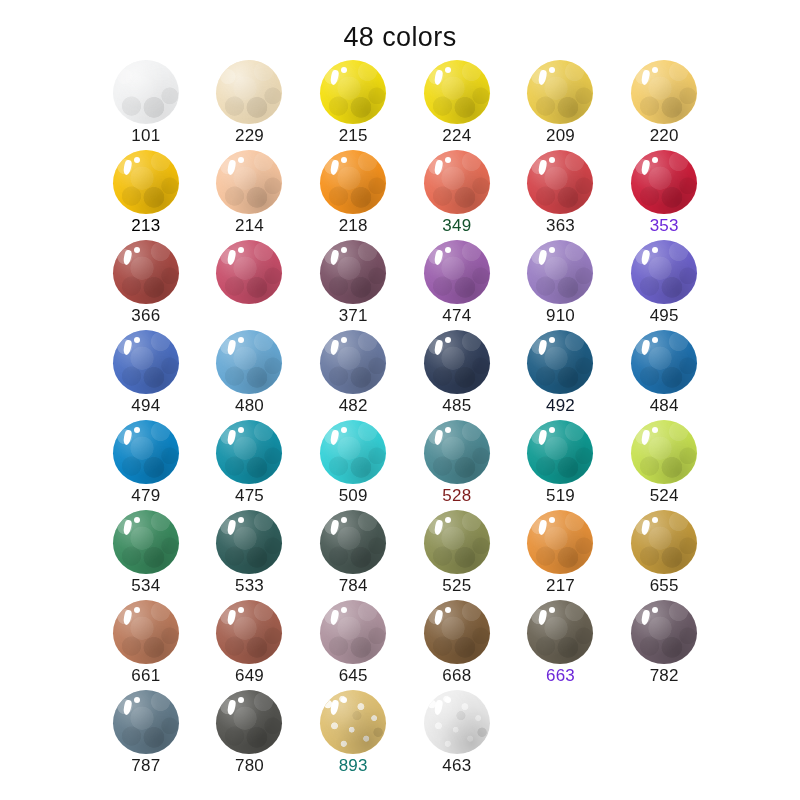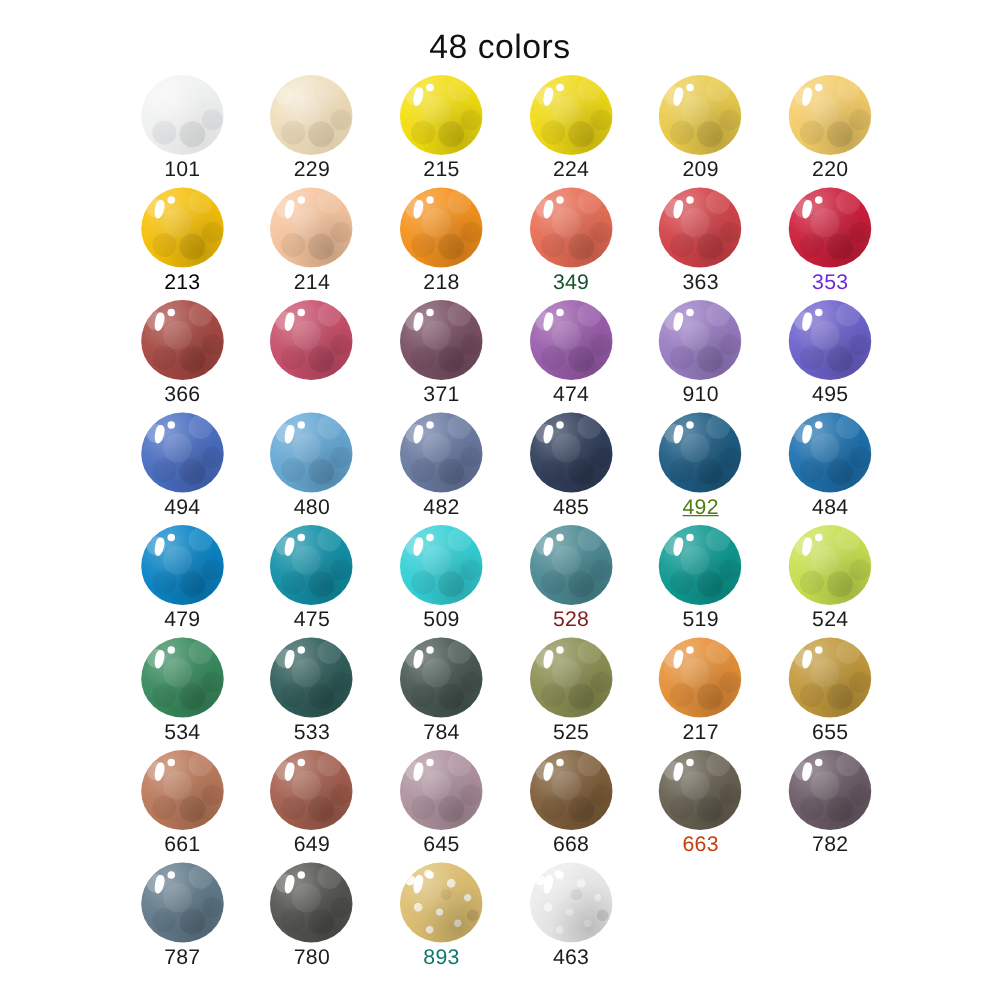--- a/index.html
+++ b/index.html
@@ -334,21 +334,21 @@
         </div>
         <div class="swatch-label" style="color: rgb(27, 27, 27);">485</div>
       </div>
       <div class="swatch-cell">
         <div class="swatch-blob" style="background: rgb(31, 94, 133);">
           <div class="tex"></div>
           <div class="shade"></div>
           <div class="gloss"></div>
           <div class="gloss-dot"></div>
         </div>
-        <div class="swatch-label" style="color: #4d7c0f; text-decoration: underline;">492</div>
+        <div class="swatch-label" style="color: #0f172a;">492</div>
       </div>
       <div class="swatch-cell">
         <div class="swatch-blob" style="background: rgb(31, 114, 176);">
           <div class="tex"></div>
           <div class="shade"></div>
           <div class="gloss"></div>
           <div class="gloss-dot"></div>
         </div>
         <div class="swatch-label" style="color: rgb(27, 27, 27);">484</div>
       </div>
@@ -496,21 +496,21 @@
         </div>
         <div class="swatch-label" style="color: rgb(27, 27, 27);">668</div>
       </div>
       <div class="swatch-cell">
         <div class="swatch-blob" style="background: rgb(106, 99, 84);">
           <div class="tex"></div>
           <div class="shade"></div>
           <div class="gloss"></div>
           <div class="gloss-dot"></div>
         </div>
-        <div class="swatch-label" style="color: #c2410c;">663</div>
+        <div class="swatch-label" style="color: #6d28d9;">663</div>
       </div>
       <div class="swatch-cell">
         <div class="swatch-blob" style="background: rgb(109, 93, 105);">
           <div class="tex"></div>
           <div class="shade"></div>
           <div class="gloss"></div>
           <div class="gloss-dot"></div>
         </div>
         <div class="swatch-label" style="color: rgb(27, 27, 27);">782</div>
       </div>

